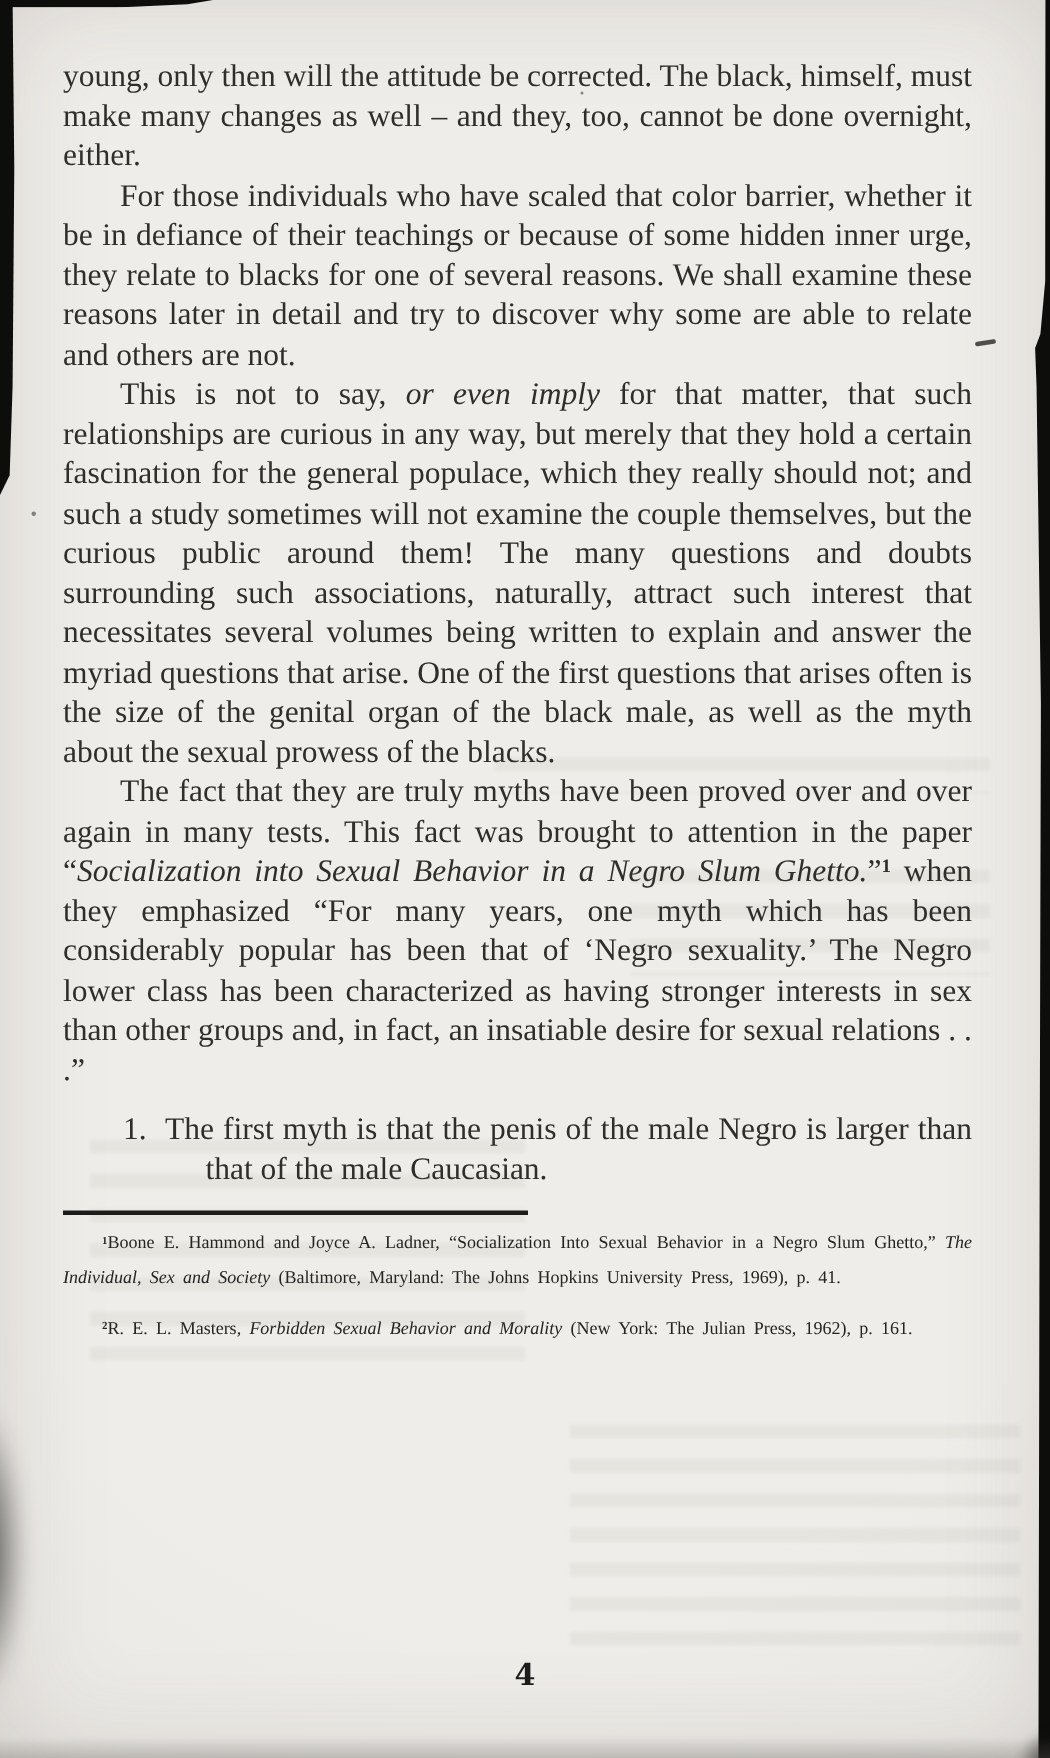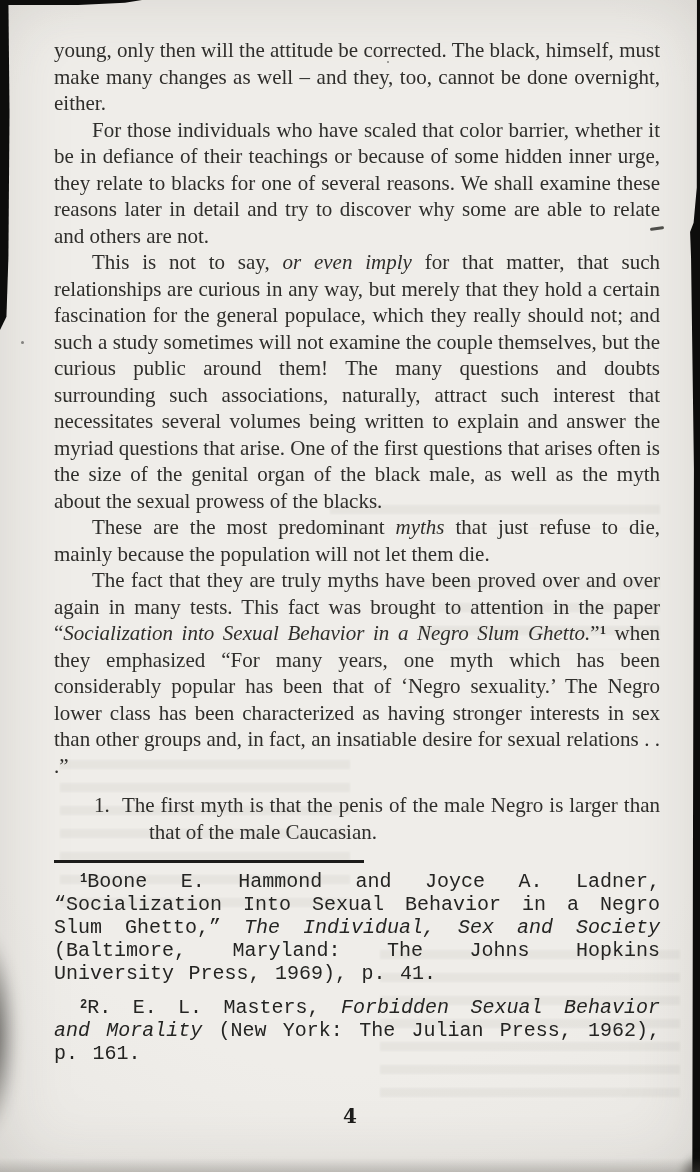--- a/index.html
+++ b/index.html
@@ -68,21 +68,21 @@
     background:repeating-linear-gradient(180deg,
       rgba(112,116,100,0.07) 0 9px, rgba(112,116,100,0) 9px 23px);
     filter:blur(1.2px);
   }
   .bleed.b1{left:330px;top:505px;width:330px;height:24px;}
   .bleed.b2{left:60px;top:760px;width:290px;height:150px;}
   .bleed.b3{left:380px;top:950px;width:300px;height:160px;}
   .bleed.b4{left:420px;top:580px;width:240px;height:70px;}
   
   .text-block{
-    position:absolute;left:54px;top:37px;width:606px;
+    position:absolute;left:42px;top:37px;width:606px;
     color:var(--ink);
   }
   .text-block p.body-par{
     margin:0;
     font-size:21px;line-height:26.5px;
     text-align:justify;
   }
   .text-block p.ind{text-indent:38px;}
   .it{font-style:italic;}
   sup{
@@ -98,22 +98,22 @@
   .list-text{
     flex:1;text-align:justify;
     padding-left:27px;text-indent:-27px;
   }
   .fn-rule{
     width:310px;height:3px;background:#1c1c1a;
     margin:9px 0 7px 0;border:0;
   }
   .footnote{
     margin:0 0 11px 0;
-    font-family:Liberation Mono, monospace;
-    font-size:20px;line-height:23px;
+    font-family:Liberation Serif, serif;
+    font-size:12px;line-height:23px;
     text-align:justify;text-indent:26px;
     word-spacing:2.5px;
     color:var(--footnote-ink);
   }
   .page-number{
     position:absolute;left:0;right:0;top:1104px;
     text-align:center;
     font-family:"DejaVu Serif", serif;
     font-weight:700;font-size:20px;
     color:#1c1c1a;
@@ -136,21 +136,20 @@
   <div class="bleed b1"></div>
   <div class="bleed b2"></div>
   <div class="bleed b3"></div>
   <div class="bleed b4"></div>
 
   <div class="text-block">
 
     <p class="body-par"><span>young, only then will the attitude be corrected. The black, himself, must make many changes as well – and they, too, cannot be done overnight, either.</span></p>
     <p class="body-par ind"><span>For those individuals who have scaled that color barrier, whether it be in defiance of their teachings or because of some hidden inner urge, they relate to blacks for one of several reasons. We shall examine these reasons later in detail and try to discover why some are able to relate and others are not.</span></p>
     <p class="body-par ind"><span>This is not to say, </span><span class="it">or even imply</span><span> for that matter, that such relationships are curious in any way, but merely that they hold a certain fascination for the general populace, which they really should not; and such a study sometimes will not examine the couple themselves, but the curious public around them! The many questions and doubts surrounding such associations, naturally, attract such interest that necessitates several volumes being written to explain and answer the myriad questions that arise. One of the first questions that arises often is the size of the genital organ of the black male, as well as the myth about the sexual prowess of the blacks.</span></p>
-    <p class="body-par ind"><span>These are the most predominant </span><span class="it">myths</span><span> that just refuse to die, mainly because the population will not let them die.</span></p>
     <p class="body-par ind"><span>The fact that they are truly myths have been proved over and over again in many tests. This fact was brought to attention in the paper “</span><span class="it">Socialization into Sexual Behavior in a Negro Slum Ghetto.</span><span>”</span><sup>1</sup><span> when they emphasized “For many years, one myth which has been considerably popular has been that of ‘Negro sexuality.’ The Negro lower class has been characterized as having stronger interests in sex than other groups and, in fact, an insatiable desire for sexual relations . . .”</span></p>
 
     <div class="list-row">
       <span class="list-marker">1.</span>
       <span class="list-text"><span>The first myth is that the penis of the male Negro is larger than that of the male Caucasian.</span></span>
     </div>
 
     <div class="fn-rule"></div>
 
     <p class="footnote"><sup>1</sup><span>Boone E. Hammond and Joyce A. Ladner, “Socialization Into Sexual Behavior in a Negro Slum Ghetto,” </span><span class="it">The Individual, Sex and Society</span><span> (Baltimore, Maryland: The Johns Hopkins University Press, 1969), p. 41.</span></p>

